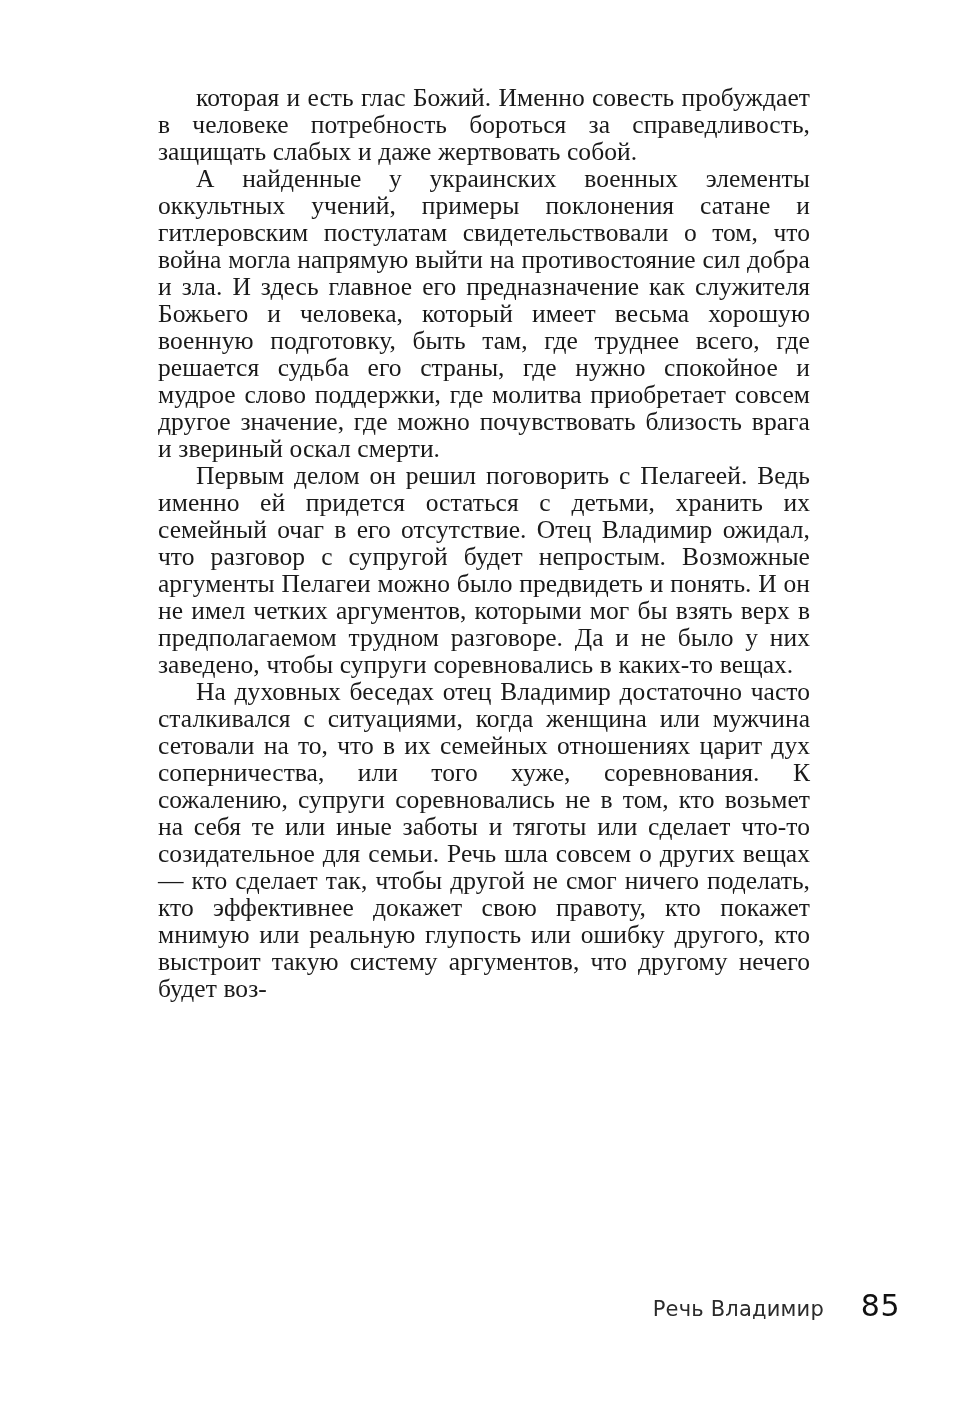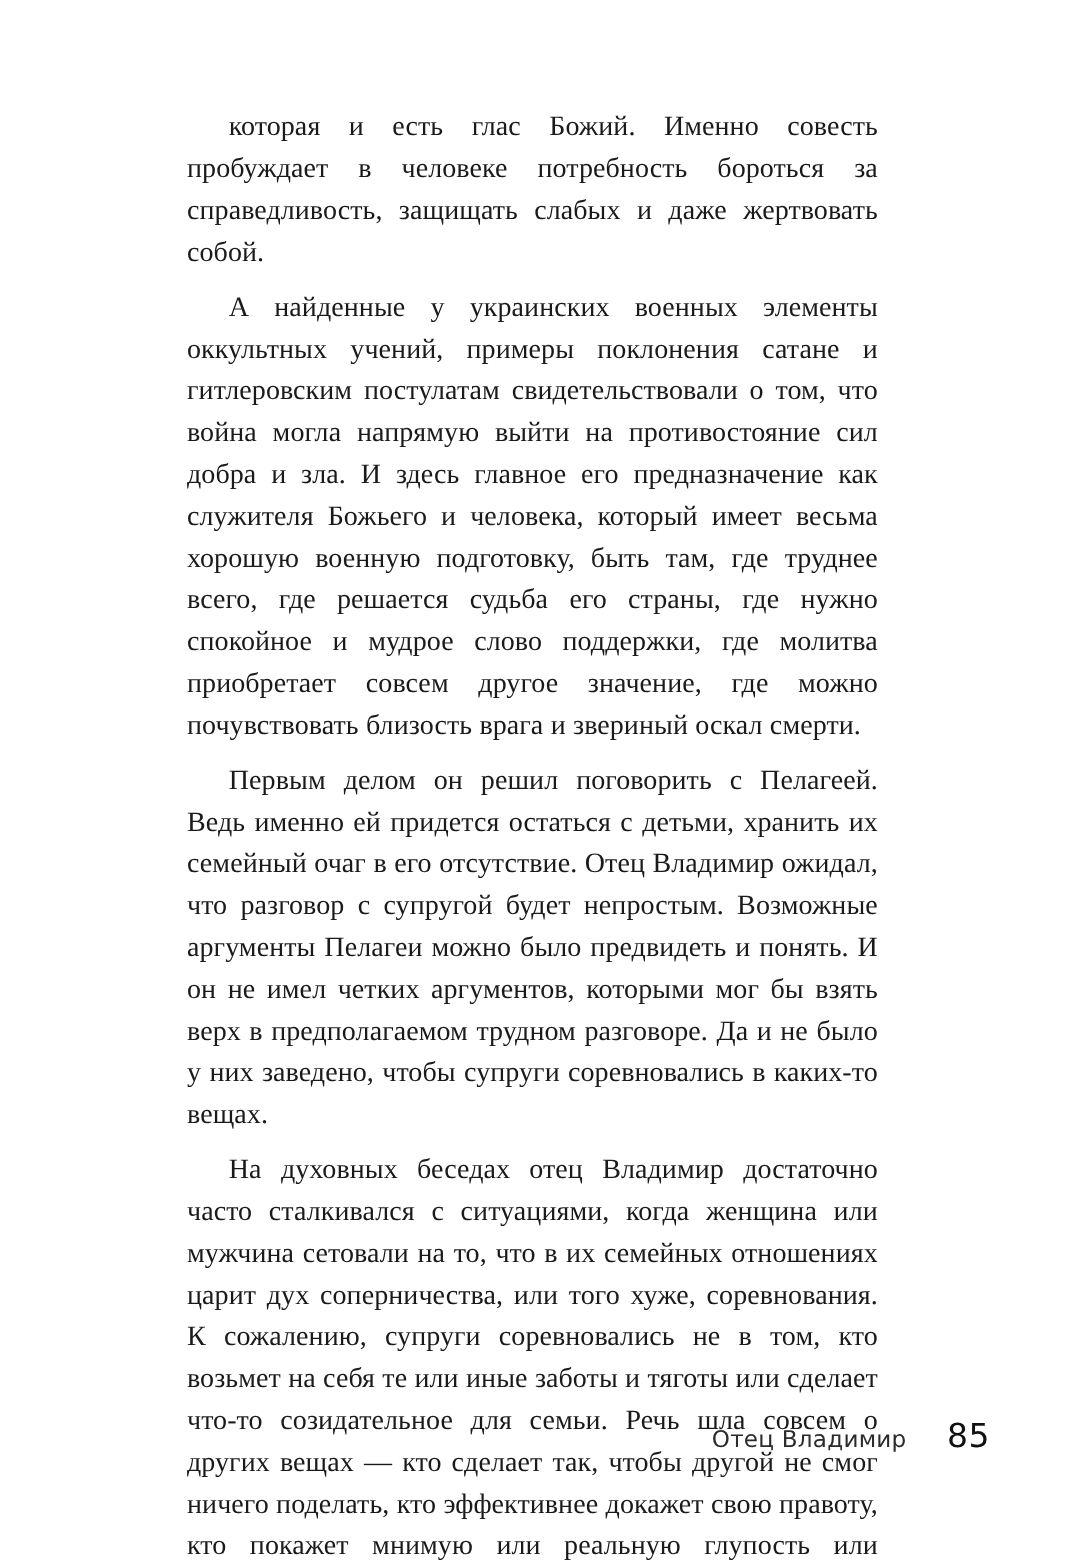--- a/index.html
+++ b/index.html
@@ -25,25 +25,25 @@
   }
 
   .text-column {
     position: absolute;
     left: 158px;
     top: 84px;
     width: 652px;
   }
 
   .para {
-    margin: 12px;
+    margin: 0;
     text-align: justify;
     text-justify: inter-word;
     font-size: 25.5px;
-    line-height: 38px;
+    line-height: 27px;
     text-indent: 38px;
     hyphens: manual;
     word-spacing: 0.2px;
     letter-spacing: 0.05px;
   }
 
   
   .para::after {
     content: "";
     display: inline-block;
@@ -88,17 +88,17 @@
 <div class="page">
 
   <div class="text-column">
     <p class="para last-line-full">которая и есть глас Божий. Именно совесть пробуждает в человеке потребность бороться за справедливость, защищать слабых и даже жертвовать собой.</p>
     <p class="para last-line-full">А найденные у украинских военных элементы оккультных учений, примеры поклонения сатане и гитлеровским постулатам свидетельствовали о том, что война могла напрямую выйти на противостояние сил добра и зла. И здесь главное его предназначение как служителя Божьего и человека, который имеет весьма хорошую военную подготовку, быть там, где труднее всего, где решается судьба его страны, где нужно спокойное и мудрое слово поддержки, где молитва приобретает совсем другое значение, где можно почувствовать близость врага и звериный оскал смерти.</p>
     <p class="para last-line-full">Первым делом он решил поговорить с Пелагеей. Ведь именно ей придется остаться с детьми, хранить их семейный очаг в его отсутствие. Отец Владимир ожидал, что разговор с супругой будет непростым. Возможные аргументы Пелагеи можно было предвидеть и понять. И он не имел четких аргументов, которыми мог бы взять верх в предполагаемом трудном разговоре. Да и не было у них заведено, чтобы супруги соревновались в каких-то вещах.</p>
     <p class="para last-line-full">На духовных беседах отец Владимир достаточно часто сталкивался с ситуациями, когда женщина или мужчина сетовали на то, что в их семейных отношениях царит дух соперничества, или того хуже, соревнования. К сожалению, супруги соревновались не в том, кто возьмет на себя те или иные заботы и тяготы или сделает что-то созидательное для семьи. Речь шла совсем о других вещах — кто сделает так, чтобы другой не смог ничего поделать, кто эффективнее докажет свою правоту, кто покажет мнимую или реальную глупость или ошибку другого, кто выстроит такую систему аргументов, что другому нечего будет воз-</p>
   </div>
 
   <div class="footer">
-    <span class="running-head">Отец Владимир</span>
+    <span class="running-head">Речь Владимир</span>
     <span class="page-number">85</span>
   </div>
 
 </div>
 
 </body></html>

